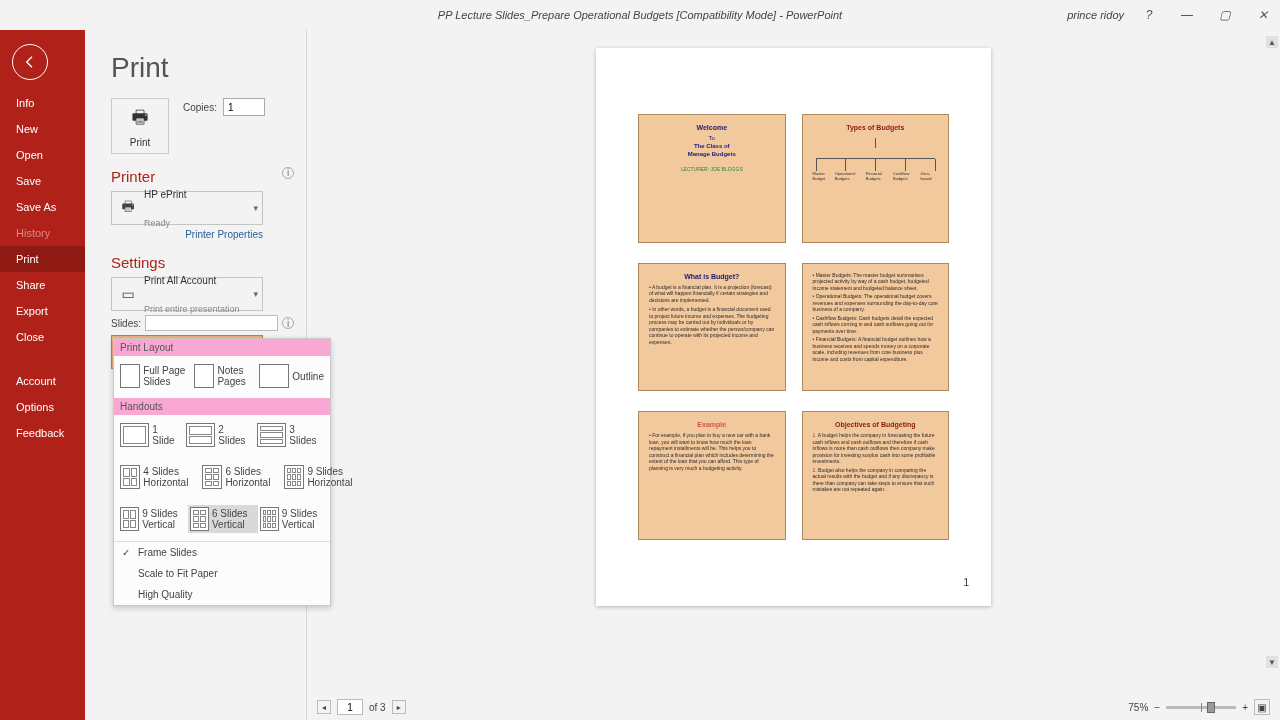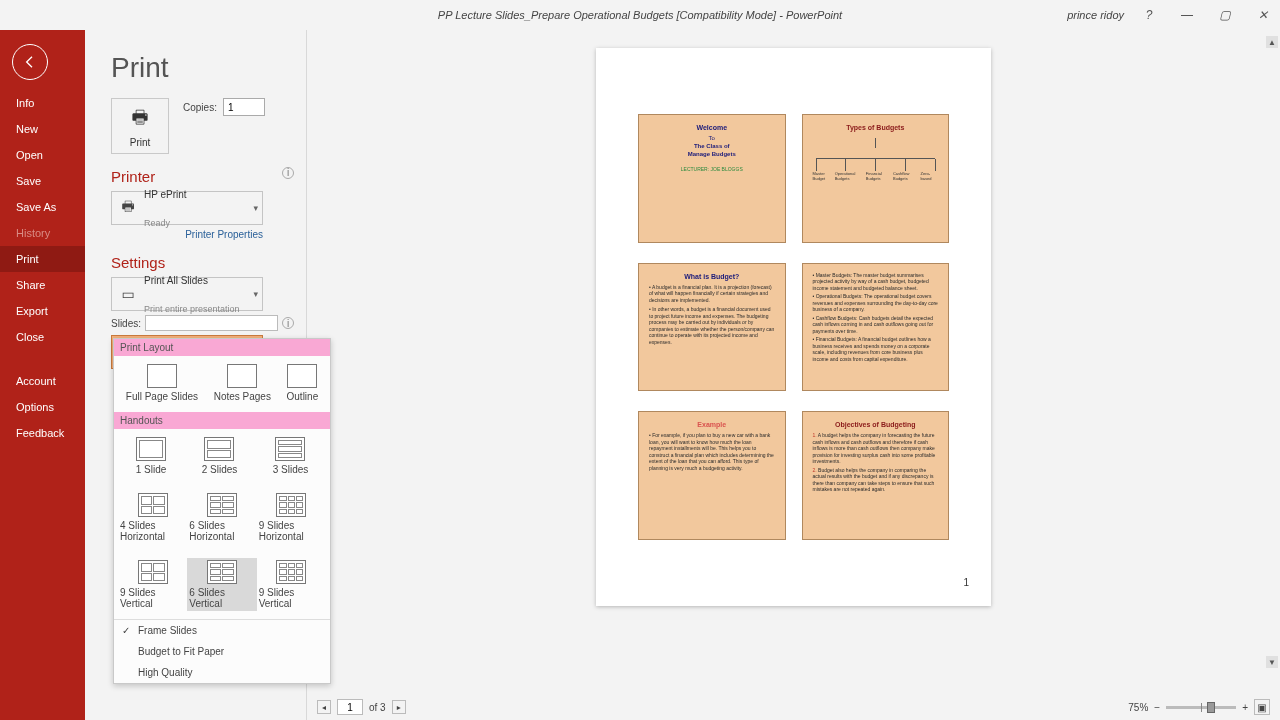--- a/index.html
+++ b/index.html
@@ -34,21 +34,21 @@
 .slides-row { display:flex; align-items:center; gap:4px; font-size:10px; color:#444; margin-top:4px;}
 .slides-input { flex:1; height:16px; border:1px solid #bbb; width:100px;}
 .six-vert { width:152px; height:34px; border:1px solid #c97b3e; background:#f4b07a; display:flex; align-items:center; padding:0 6px; gap:6px; cursor:pointer; position:relative;}
 .six-vert .dmain{font-size:10px;color:#333;}
 .six-vert .dsub{font-size:9px;color:#555;}
 .six-vert .chev{position:absolute; right:4px; font-size:9px; color:#555;}
 .cursor-img { position:absolute; width:11px; height:15px; }
 .flyout { position:absolute; left:113px; top:338px; width:218px; background:#fcfcfc; border:1px solid #c9c9c9; box-shadow:0 2px 6px rgba(0,0,0,0.2); font-size:10px; color:#444; z-index:5;}
 .flyout .fhead { background:#f9a8d4; padding:3px 6px; font-size:10px; color:#555;}
 .layout-row { display:flex; justify-content:space-around; padding:6px 4px 8px;}
-.layout-item { display:flex; flex-direction:column; align-items:center; gap:3px; cursor:pointer; padding:2px 2px;}
+.layout-item { display:flex; flex-direction:row; align-items:center; gap:3px; cursor:pointer; padding:2px 2px;}
 .layout-item.sel { background:#d9d9d9;}
 .layout-thumb { width:30px; height:24px; border:1px solid #777; background:#fff; position:relative;}
 .thumb-grid { position:absolute; inset:2px; display:grid; gap:1px;}
 .opt-list { border-top:1px solid #ddd;}
 .opt { padding:5px 8px 5px 24px; cursor:pointer; position:relative;}
 .opt.checked::before { content:"✓"; position:absolute; left:8px; }
 .opt.disabled { color:#aaa;}
 .divider { width:1px; background:#d8d8d8; margin-left:6px;}
 .preview-pane { flex:1; display:flex; flex-direction:column; background:#f3f3f3; position:relative;}
 .preview-body { flex:1; display:flex; justify-content:center; padding-top:18px; overflow:hidden; position:relative;}
@@ -141,21 +141,21 @@
             <div class="dsub">Ready</div>
           </div>
           <span class="chev">▾</span>
         </div>
         <div class="link">Printer Properties</div>
 
         <div class="section-head">Settings</div>
         <div class="dropdown">
           <div class="dicon">▭</div>
           <div>
-            <div class="dmain">Print All Slides</div>
+            <div class="dmain">Print All Account</div>
             <div class="dsub">Print entire presentation</div>
           </div>
           <span class="chev">▾</span>
         </div>
         <div class="slides-row">
           <span>Slides:</span>
           <input class="slides-input" style="">
           <div class="info-icon" style="float:none">i</div>
         </div>
 
@@ -297,21 +297,21 @@
                   <div style="border:1px solid #888"></div>
                   <div style="border:1px solid #888"></div>
                   <div style="border:1px solid #888"></div>
                 </div>
               </div>
               <span>9 Slides Vertical</span>
             </div>
         </div>
         <div class="opt-list">
           <div class="opt checked">Frame Slides</div>
-          <div class="opt">Budget to Fit Paper</div>
+          <div class="opt">Scale to Fit Paper</div>
           <div class="opt">High Quality</div>
         </div>
       </div>
 
       <div class="divider"></div>
 
       <div class="preview-pane">
         <div class="preview-body">
           <div class="page">
             <div class="handout-grid">

